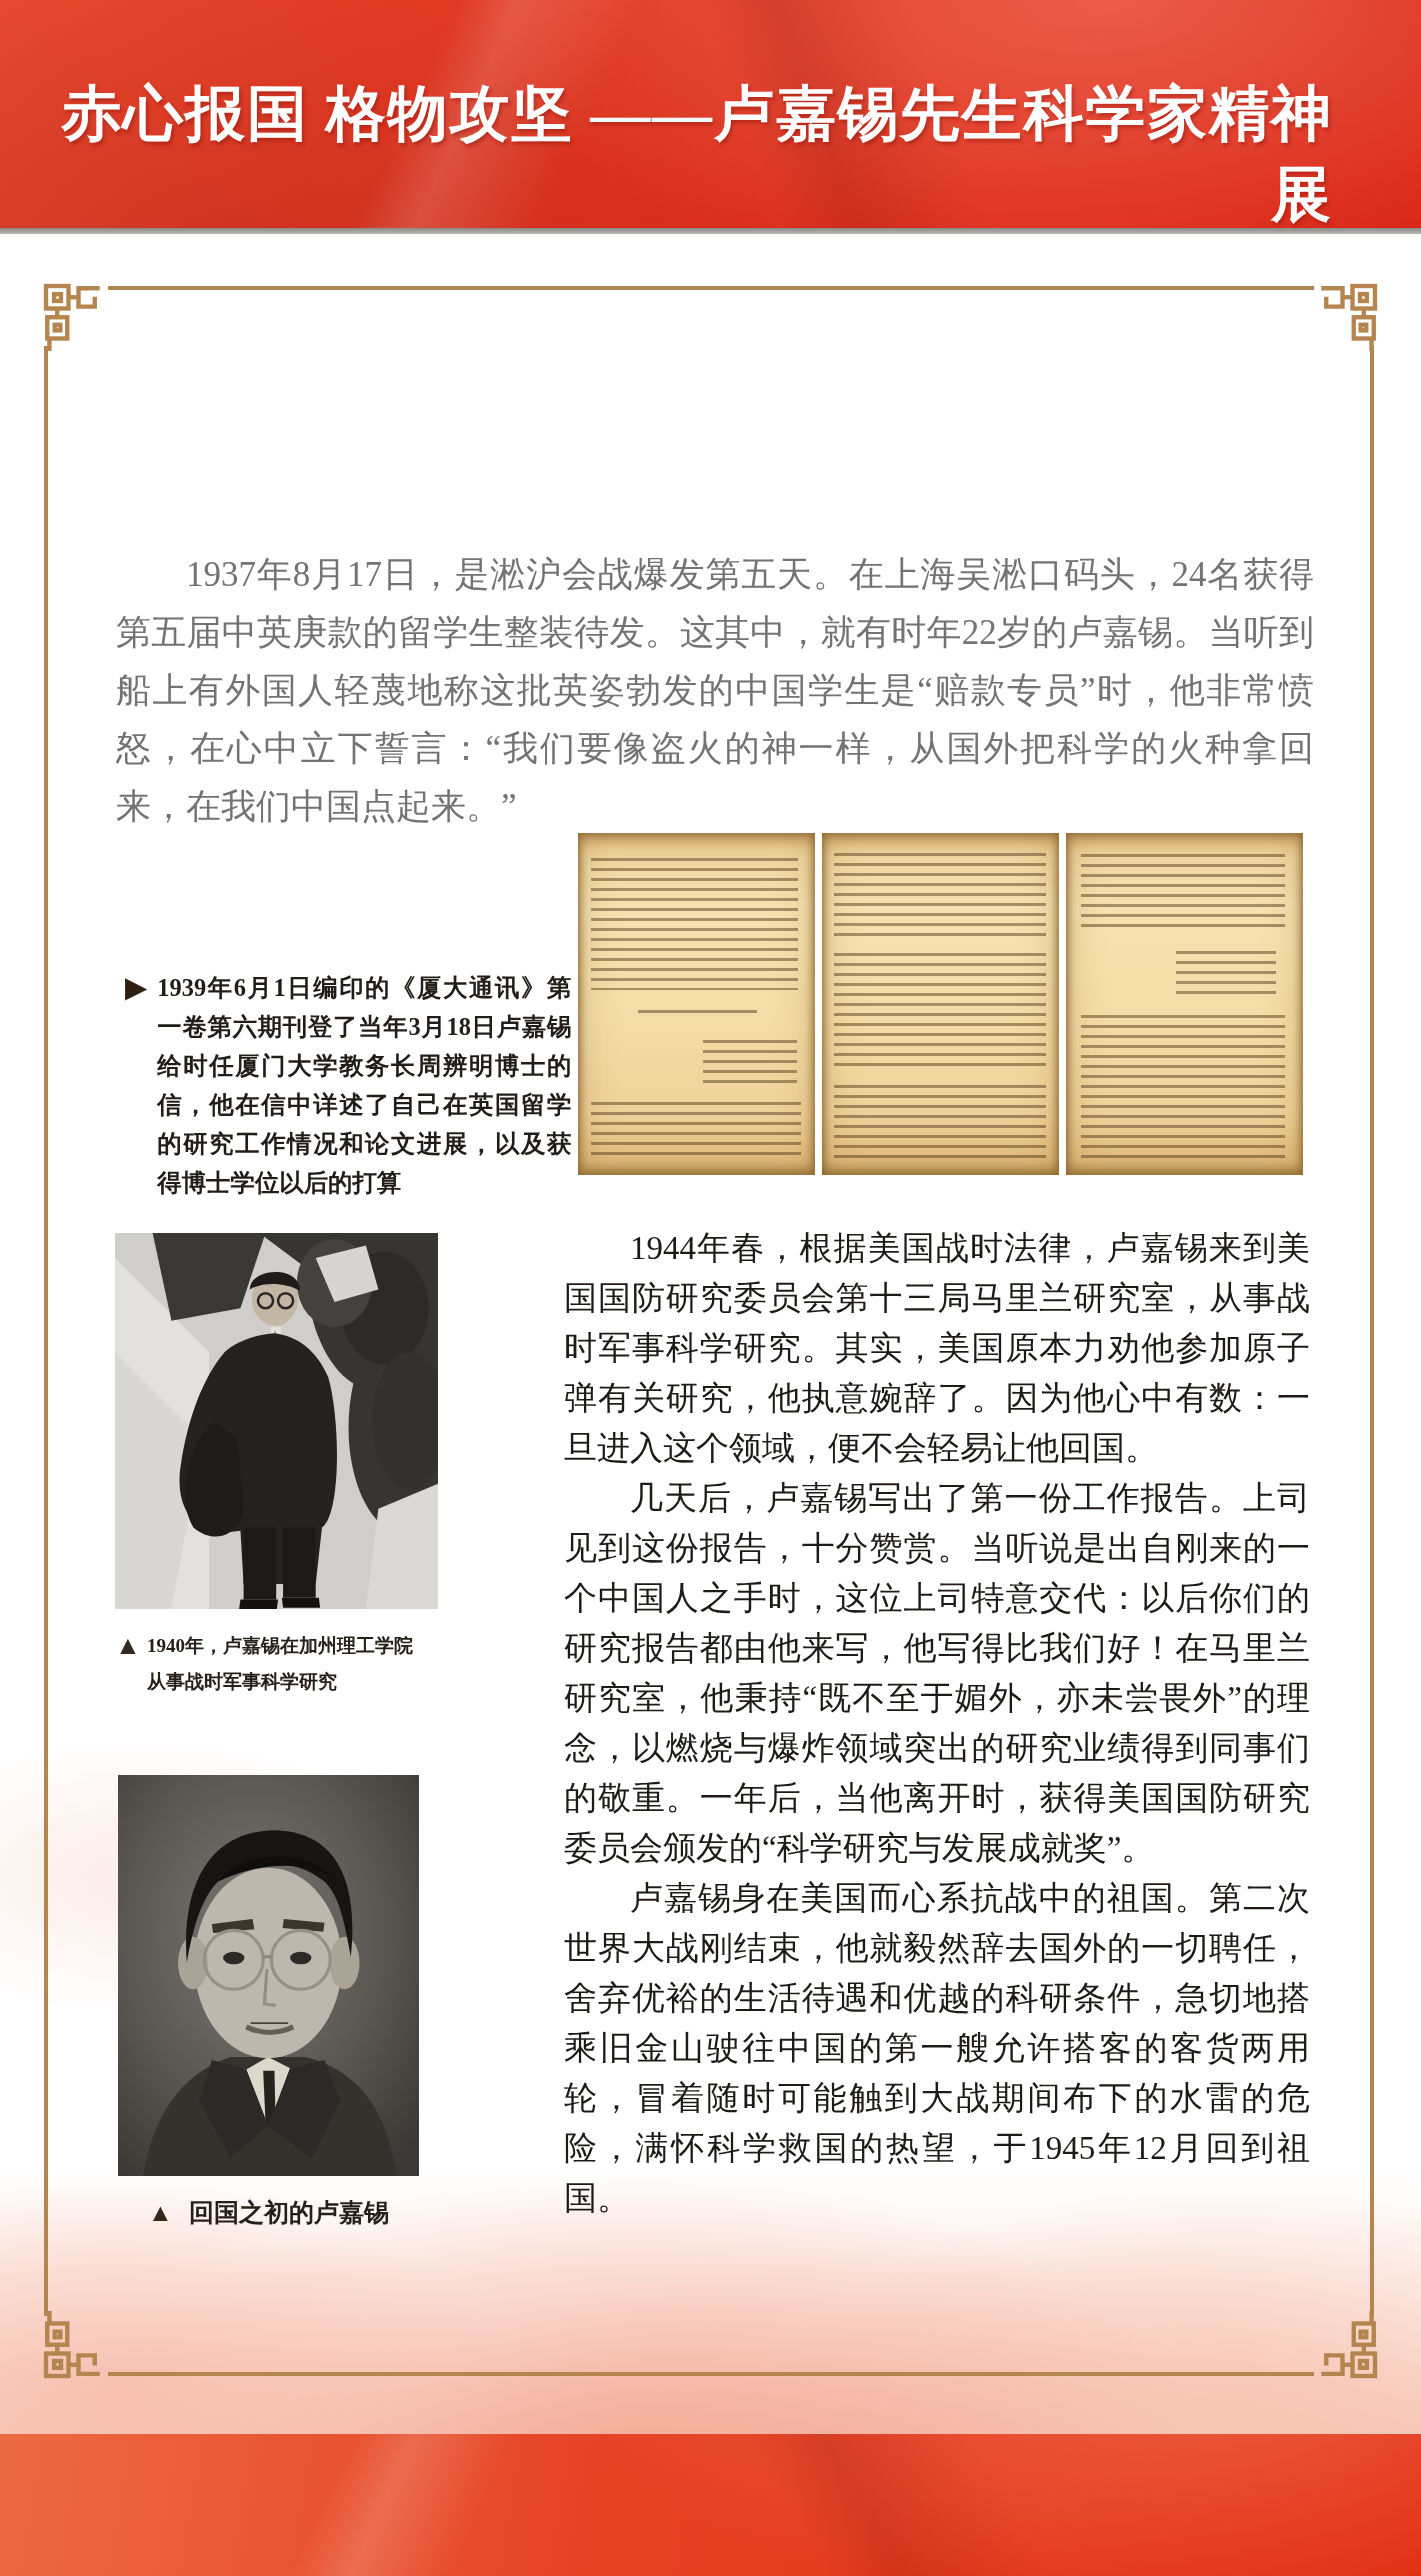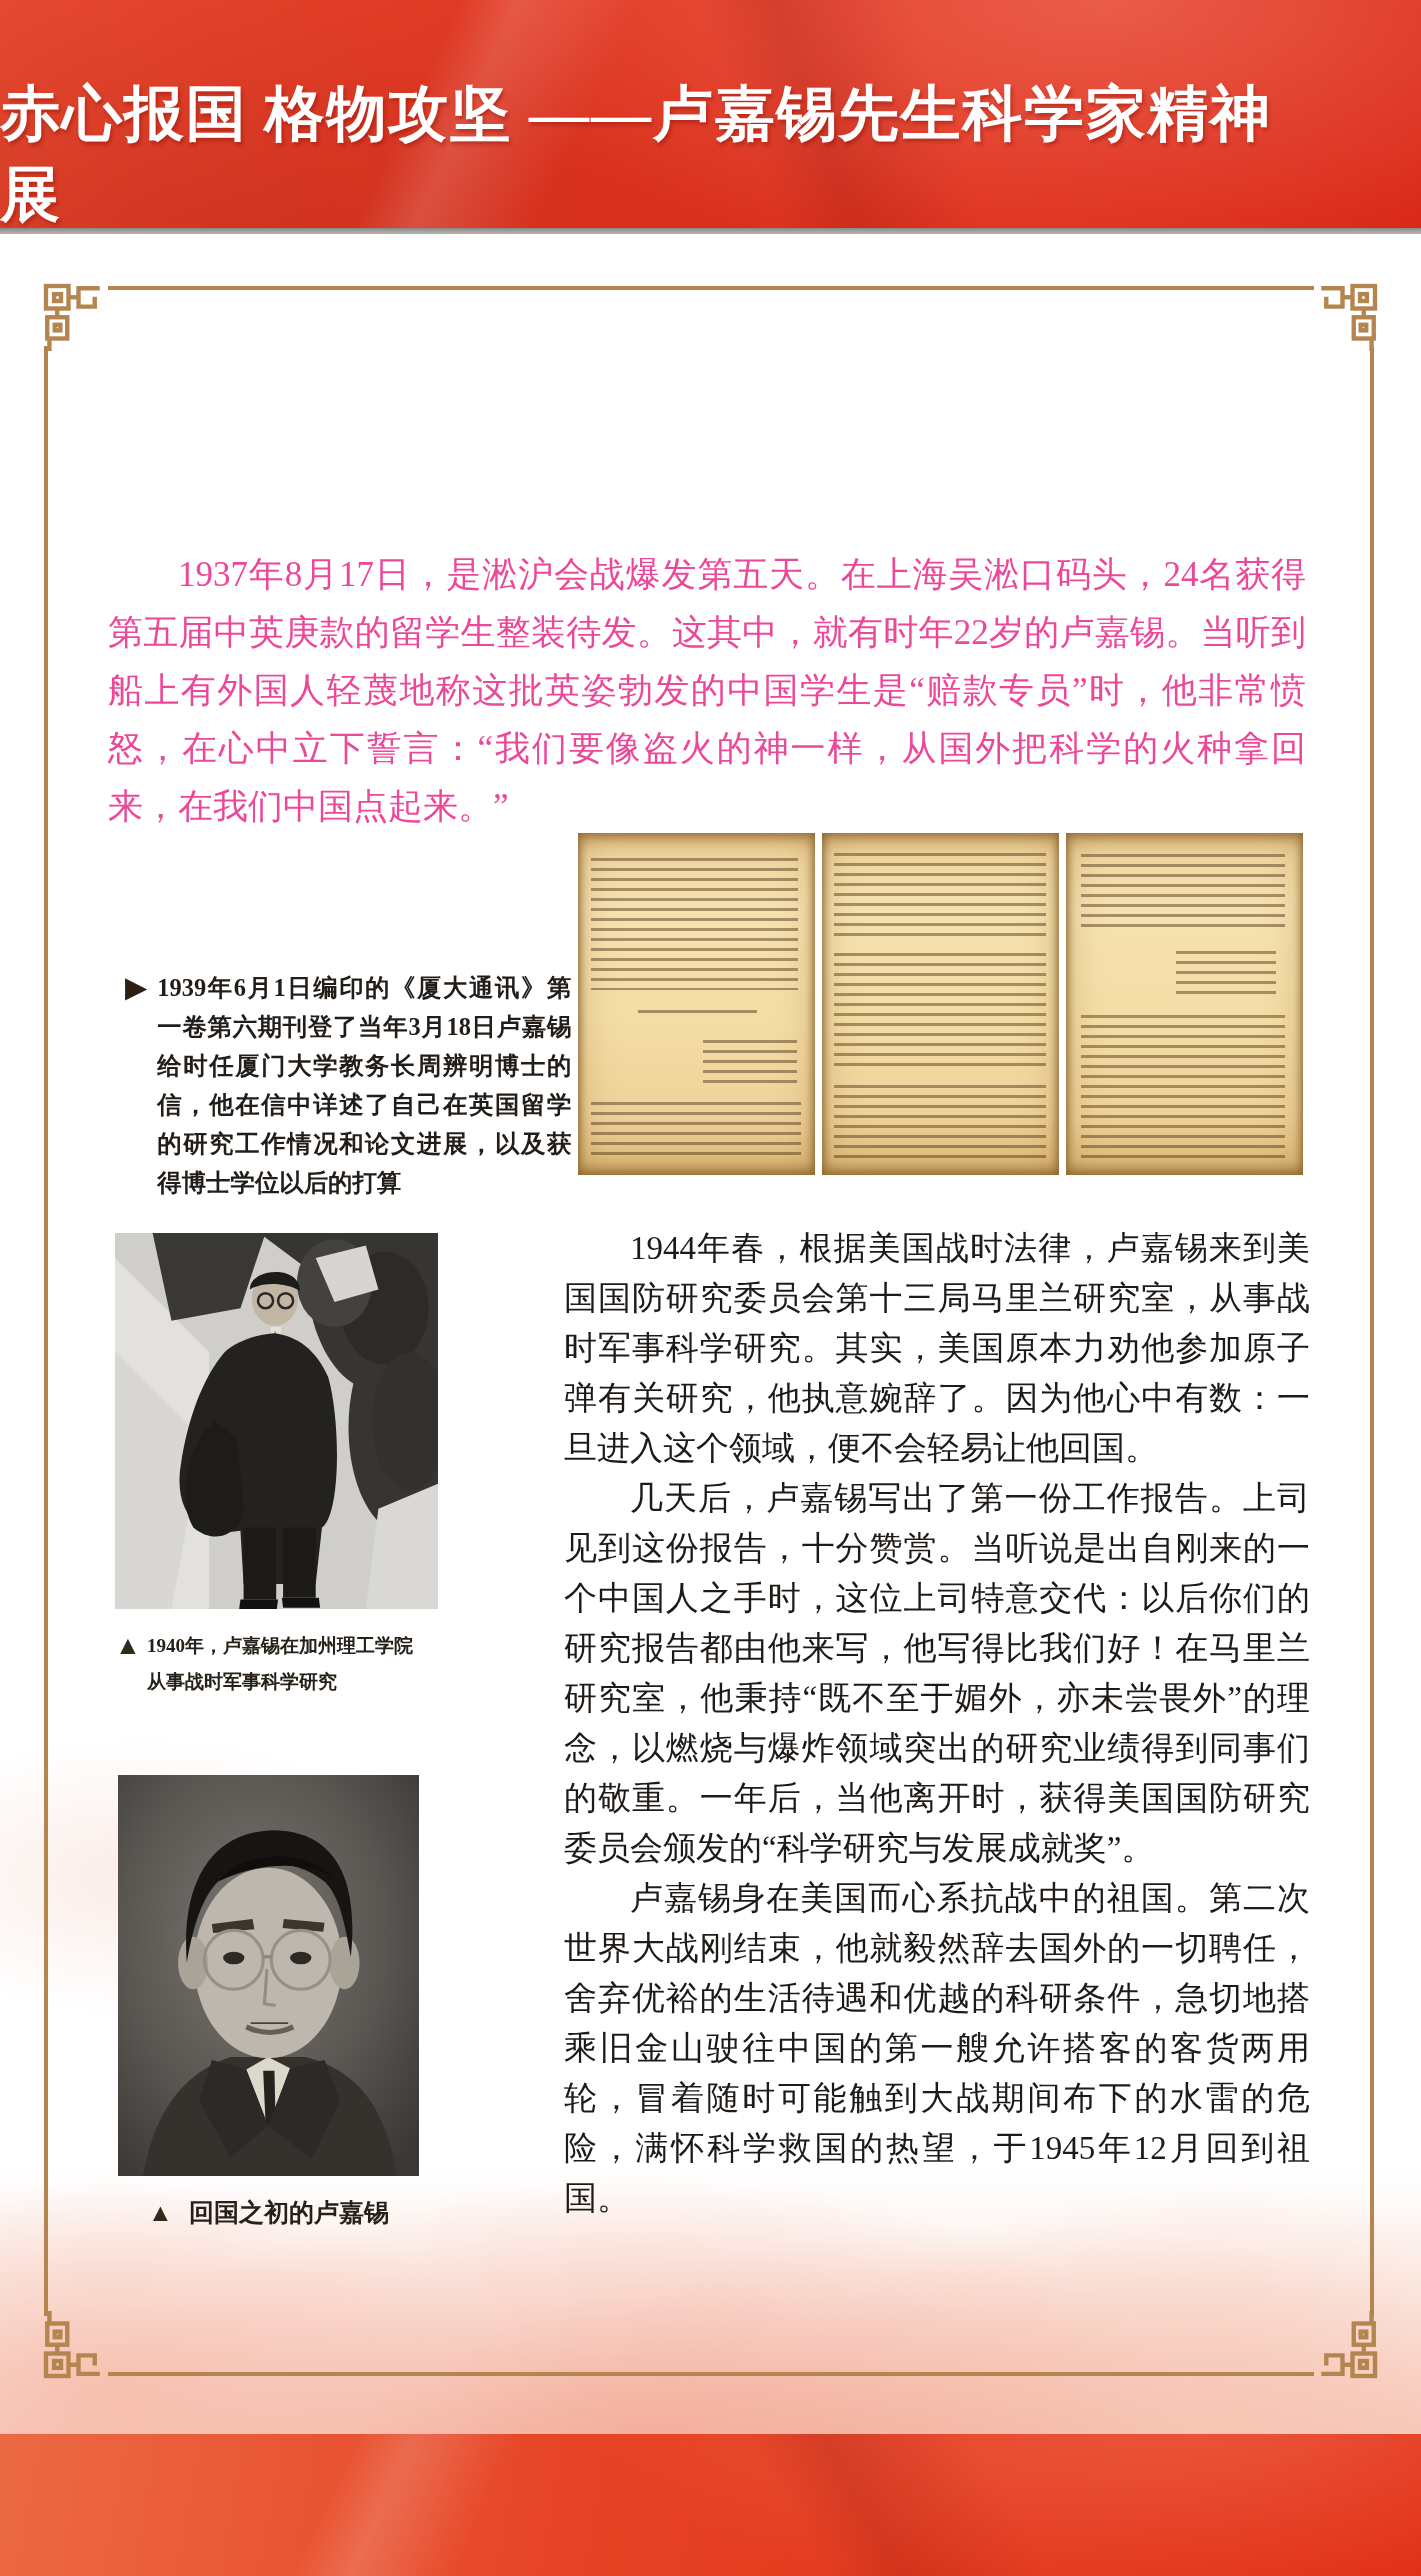--- a/index.html
+++ b/index.html
@@ -10,23 +10,23 @@
   
   .banner-top{left:0;top:0;width:1421px;height:233px;z-index:4;
     background:
       linear-gradient(115deg, rgba(255,255,255,0) 30%, rgba(255,255,255,0.14) 34%, rgba(255,255,255,0) 42%),
       linear-gradient(70deg, rgba(120,8,2,0) 52%, rgba(120,8,2,0.16) 57%, rgba(120,8,2,0) 66%),
       radial-gradient(940px 407px at 78% 0%, rgba(255,172,150,0.38), rgba(255,172,150,0) 70%),
       radial-gradient(1065px 501px at 15% 120%, rgba(140,10,4,0.28), rgba(140,10,4,0) 72%),
       linear-gradient(105deg,#ea4c32 0%,#e23520 45%,#d92414 100%);}
   .banner-top-edge{left:0;top:228px;width:1421px;height:5.6px;z-index:5;
     background:linear-gradient(180deg,#8c8a87,#b9b6b1);}
-  .banner-title{left:0;top:74px;width:1297px;text-align:left;z-index:6;
+  .banner-title{left:0;top:74px;width:1297px;text-align:right;z-index:6;
     font-size:60px;font-weight:bold;color:#ffffff;letter-spacing:1.9px;
-    text-shadow:1.9px 2.5px 3.8px rgba(140,18,8,0.45);}
+    text-shadow:1.9px 2.5px 3.8px rgba(140,18,8,0.45);padding-left:36px;}
 
   
   .mountains{left:0;top:1473px;width:1421px;height:962px;z-index:1;
     background:
       radial-gradient(401px 201px at 10% 42%, rgba(247,213,202,0.45), rgba(247,213,202,0) 70%),
       radial-gradient(564px 313px at 8% 96%, rgba(246,186,168,0.85), rgba(246,186,168,0) 70%),
       radial-gradient(783px 388px at 45% 102%, rgba(243,167,146,0.8), rgba(243,167,146,0) 72%),
       radial-gradient(627px 326px at 86% 98%, rgba(247,198,180,0.85), rgba(247,198,180,0) 70%),
       radial-gradient(940px 514px at 70% 118%, rgba(240,152,128,0.55), rgba(240,152,128,0) 75%),
       linear-gradient(to top, rgba(248,206,193,0.95) 0%, rgba(248,206,193,0.45) 10%, rgba(248,206,193,0) 28%);}
@@ -50,22 +50,22 @@
   .corner.tl{left:41px;top:281px;}
   .corner.tr{left:1310px;top:281px;transform:scaleX(-1);}
   .corner.bl{left:41px;top:2311px;transform:scaleY(-1);}
   .corner.br{left:1310px;top:2311px;transform:scale(-1,-1);}
 
   
   .article-title{left:0;top:381px;width:1421px;text-align:center;z-index:2;
     font-family:"Liberation Sans","DejaVu Sans",sans-serif;font-weight:900;
     font-size:94px;letter-spacing:6.3px;color:#d3231c;
     text-shadow:-3.1px 3.1px 0 rgba(122,26,18,0.45);}
-  .intro{left:108px;top:546px;width:1198px;z-index:2;
-    font-size:35px;line-height:58px;text-align:justify;text-indent:2em;color:#ec4899;}
+  .intro{left:116px;top:546px;width:1198px;z-index:2;
+    font-size:35px;line-height:58px;text-align:justify;text-indent:2em;color:#737373;}
 
   
   .letters{left:578px;top:833px;width:727px;height:342px;display:flex;gap:6.9px;z-index:2;}
   .letter-page{position:relative;width:237px;height:342px;flex:0 0 auto;
     background:linear-gradient(180deg,#e2c183 0%,#f2d9a2 7%,#f6e2b0 22%,#f4dda5 55%,#efd299 82%,#debb79 100%);
     box-shadow:inset 0 0 38px rgba(140,95,35,0.35), inset 0 6.3px 8.8px rgba(115,75,28,0.38),
                inset 0 -7.5px 10px rgba(115,75,28,0.42), inset 3.8px 0 6.3px rgba(115,75,28,0.25),
                inset -3.8px 0 6.3px rgba(115,75,28,0.25);}
   .tb{position:absolute;background-image:repeating-linear-gradient(180deg,rgba(88,60,33,0.5) 0 3.1px,rgba(88,60,33,0) 3.1px 10px);}
 

